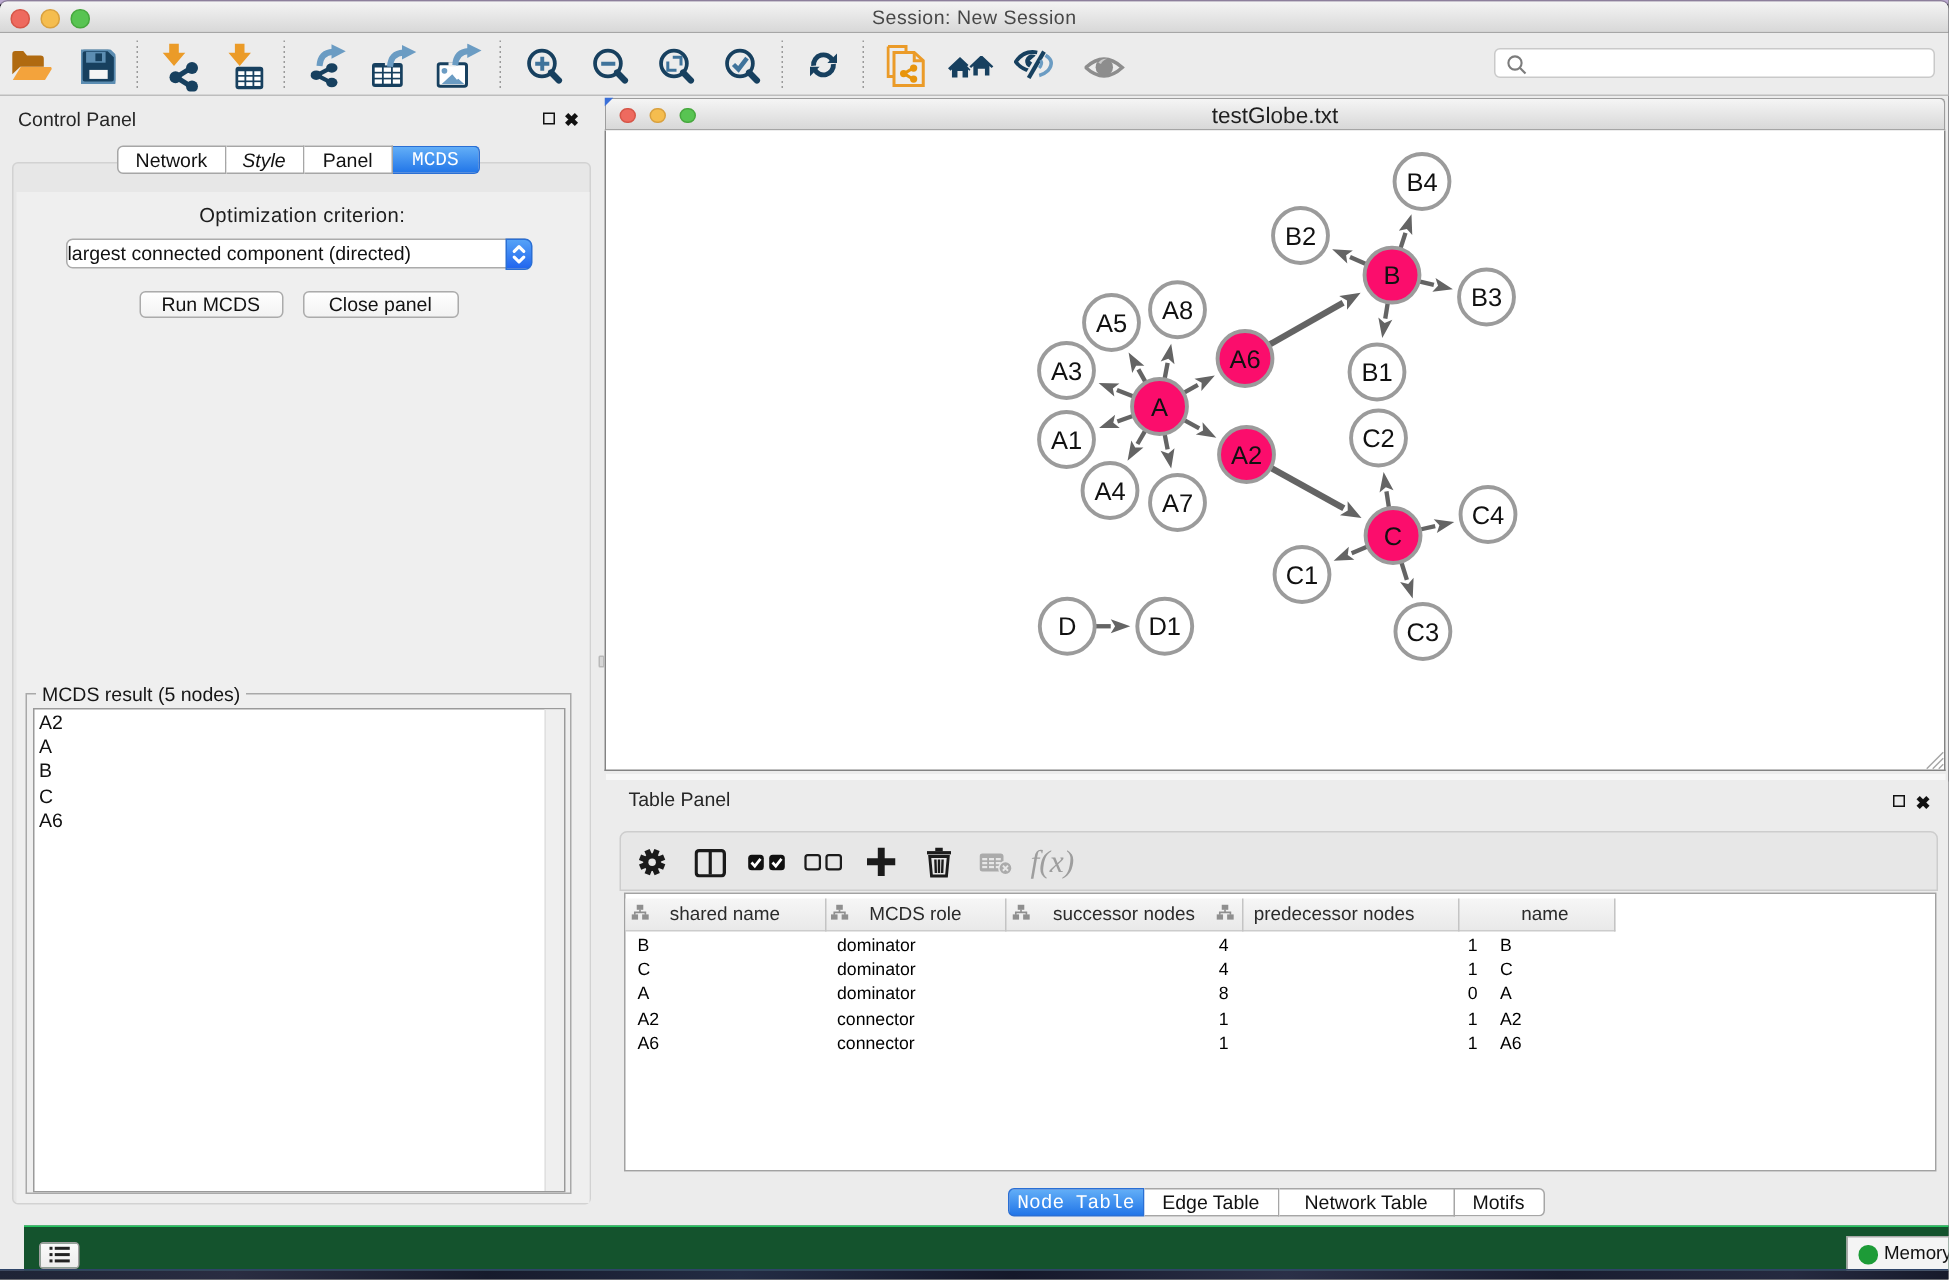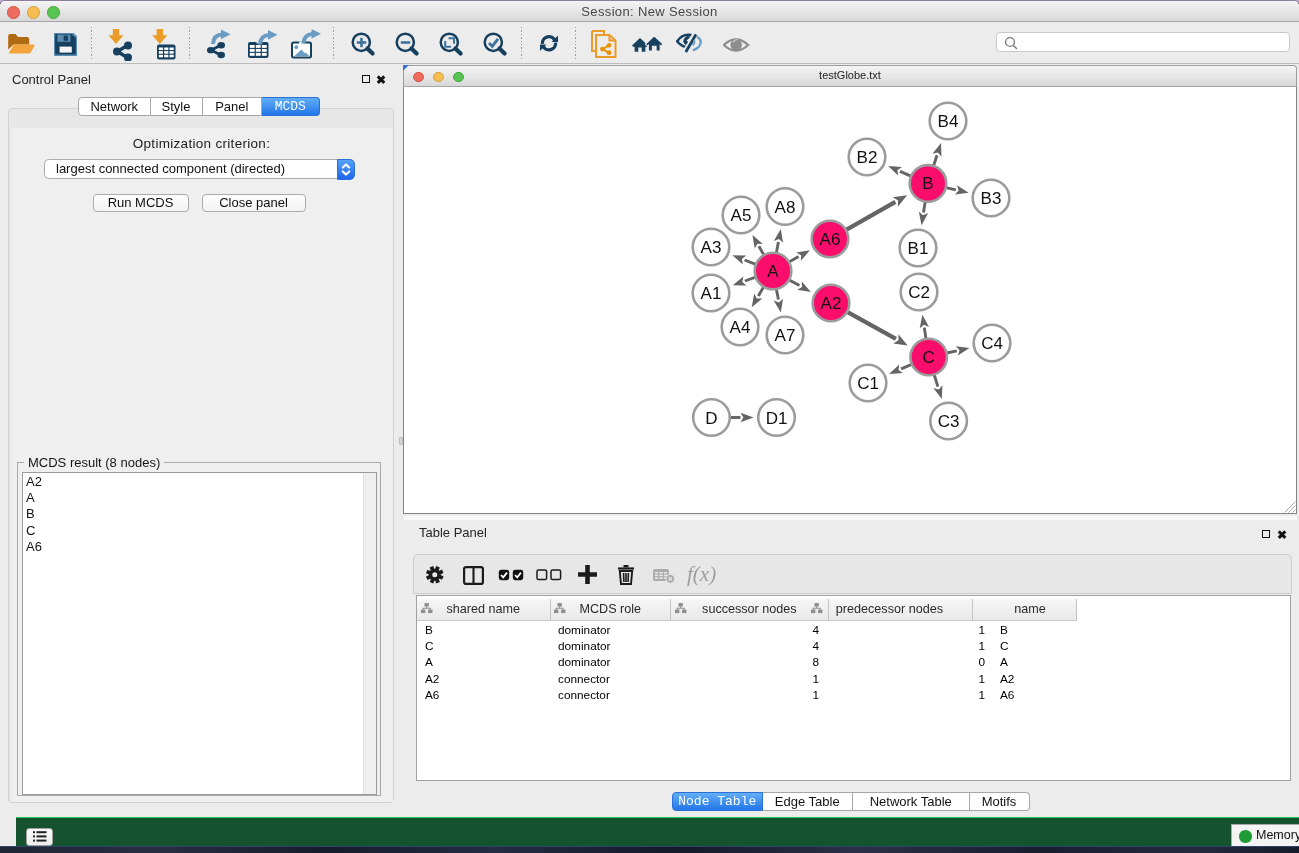--- a/index.html
+++ b/index.html
@@ -26,36 +26,36 @@
 .floatbtn { position:absolute; width:8px; height:8px; border:1.5px solid #111; background:transparent; }
 .closex { position:absolute; font-size:12px; font-weight:bold; color:#111; }
 #cp-pane { left:8px; top:43px; width:386px; height:695px; background:#e7e7e7; border:1px solid #d2d2d2; border-radius:4px; }
 .tabstrip { position:absolute; display:flex; height:19px; font-size:13px; }
 .tabstrip .tab { background:#fff; border:1px solid #a6a6a6; border-left:none; color:#111; text-align:center; line-height:17px; }
 .tabstrip .tab:first-child { border-left:1px solid #a6a6a6; border-radius:4px 0 0 4px; }
 .tabstrip .tab:last-child { border-radius:0 4px 4px 0; }
 .tabstrip .tab.sel { background:linear-gradient(#62aef7,#2276e8); border-color:#2a6fd4; color:#fff;font-family:Liberation Mono, monospace; }
 #cp-tabs { left:78px; top:32px; }
 #optlabel { left:0; top:70.5px; width:403px; text-align:center; font-size:13.5px; letter-spacing:0.3px; color:#1d1d1d; }
-#dropdown { left:44px; top:94px; width:310px; height:20px; background:#fff; border:1px solid #ababab; border-radius:4.5px; font-size:13px; color:#111; line-height:18px; padding-left:11px; }
+#dropdown { left:44px; top:94px; width:310px; height:20px; background:#fff; border:1px solid #ababab; border-radius:4.5px; font-size:13px; color:#111; line-height:18px; }
 #dd-btn { position:absolute; right:-1.5px; top:-1.5px; width:18px; height:21px; border-radius:0 5px 5px 0; background:linear-gradient(#55a2f7,#2165ee); border:1px solid #2a6fd4; }
 .btn { position:absolute; height:18px; background:linear-gradient(#ffffff,#f2f2f2); border:1px solid #ababab; border-radius:4px; font-size:13px; color:#111; text-align:center; line-height:16px; }
 #groupbox { left:17px; top:397px; width:364px; height:334px; border:1px solid #a9a9a9; }
 #grouplabel { left:6px; top:-8px; background:#efefef; padding:0 4px; font-size:13px; color:#161616; }
 #mcdslist { left:4px; top:9px; width:355px; height:323px; background:#fff; border:1px solid #9a9a9a; font-size:13px; color:#111; }
 #mcdslist .sb { position:absolute; right:0; top:0; width:13px; height:100%; background:#efefef; border-left:1px solid #e0e0e0; }
 #mcdslist div.it { padding-left:3px; height:16.2px; line-height:16px; }
 
 
 #netwin { left:403px; top:64px; width:894px; height:449px; }
 #net-title { left:0; top:0; width:894px; height:22px; background:linear-gradient(#f5f5f5,#d8d8d8); border:1px solid #9d9d9d; border-bottom:1px solid #a5a5a5; border-radius:4px 4px 0 0; }
 #net-title .t1 { left:9px;  top:5.5px; width:10.5px; height:10.5px; background:#ee6a5f; border:1px solid #d65648; }
 #net-title .t2 { left:29px; top:5.5px; width:10.5px; height:10.5px; background:#f5bd4f; border:1px solid #d9a13f; }
 #net-title .t3 { left:49px; top:5.5px; width:10.5px; height:10.5px; background:#58c452; border:1px solid #47a83e; }
-#net-title .txt { position:absolute; left:0; top:2.5px; width:100%; text-align:center; font-size:11px; color:#1f1f1f; }
+#net-title .txt { position:absolute; left:0; top:2.5px; width:100%; text-align:center; font-size:15px; color:#1f1f1f; }
 #net-canvas { left:0; top:22px; width:894px; height:427px; background:#fff; border:1px solid #838383; border-top:none; }
 .graph { position:absolute; left:0; top:0; }
 #splitter-v { left:-4.5px; top:372px; width:4px; height:8px; background:#d6d6d6; border:1px solid #b9b9b9; border-radius:1px; }
 #grip { right:0px; bottom:0px; width:12px; height:12px; }
 
 
 #tpanel { left:403px; top:520px; width:896px; height:296px; background:#ececec; }
 #tp-title { left:16px; top:3.5px; font-size:13px; color:#262626; }
 #tp-toolbar { left:10px; top:33px; width:879px; height:40px; background:#e7e7e7; border:1px solid #cdcdcd; border-radius:5px 5px 0 0; }
 #tp-table { left:13px; top:74px; width:875px; height:186px; background:#fff; border:1px solid #a2a2a2; font-size:11.8px; }
@@ -254,37 +254,37 @@
 
   <div class="abs" id="cpanel">
     <div class="abs" id="cpanel-title">Control Panel</div>
     <div class="floatbtn" style="left:362px; top:10px;"></div>
     <div class="closex" style="left:376px; top:8px;">✖</div>
     <div class="abs" id="cp-pane">
         <div class="abs" style="left:2px; top:18.5px; width:382px; height:674px; background:#efefef;"></div>
       </div>
     <div class="tabstrip" id="cp-tabs">
       <div class="tab" style="width:72.5px;">Network</div>
-      <div class="tab" style="width:52px;">Style</div>
+      <div class="tab" style="width:52px;font-style:italic;">Style</div>
       <div class="tab" style="width:59.5px;">Panel</div>
       <div class="tab sel" style="width:57.5px;">MCDS</div>
     </div>
     <div class="abs" id="optlabel">Optimization criterion:</div>
     <div class="abs" id="dropdown">largest connected component (directed)
       <div id="dd-btn"><svg width="16" height="19" viewBox="0 0 16 19">
             <g fill="none" stroke="#fff" stroke-width="2.1" stroke-linecap="round" stroke-linejoin="round">
               <path d="M4.8 7.6 L8 4.4 L11.2 7.6"></path>
               <path d="M4.8 11.4 L8 14.6 L11.2 11.4"></path>
             </g>
           </svg></div>
     </div>
     <div class="btn" style="left:92.5px; top:129px; width:96px;">Run MCDS</div>
     <div class="btn" style="left:201.5px; top:129px; width:104px;">Close panel</div>
     <div class="abs" id="groupbox">
-      <div class="abs" id="grouplabel">MCDS result (8 nodes)</div>
+      <div class="abs" id="grouplabel">MCDS result (5 nodes)</div>
       <div class="abs" id="mcdslist">
         <div class="sb"></div>
         <div class="it" style="margin-top:1px;">A2</div>
         <div class="it">A</div>
         <div class="it">B</div>
         <div class="it">C</div>
         <div class="it">A6</div>
       </div>
     </div>
   </div>

